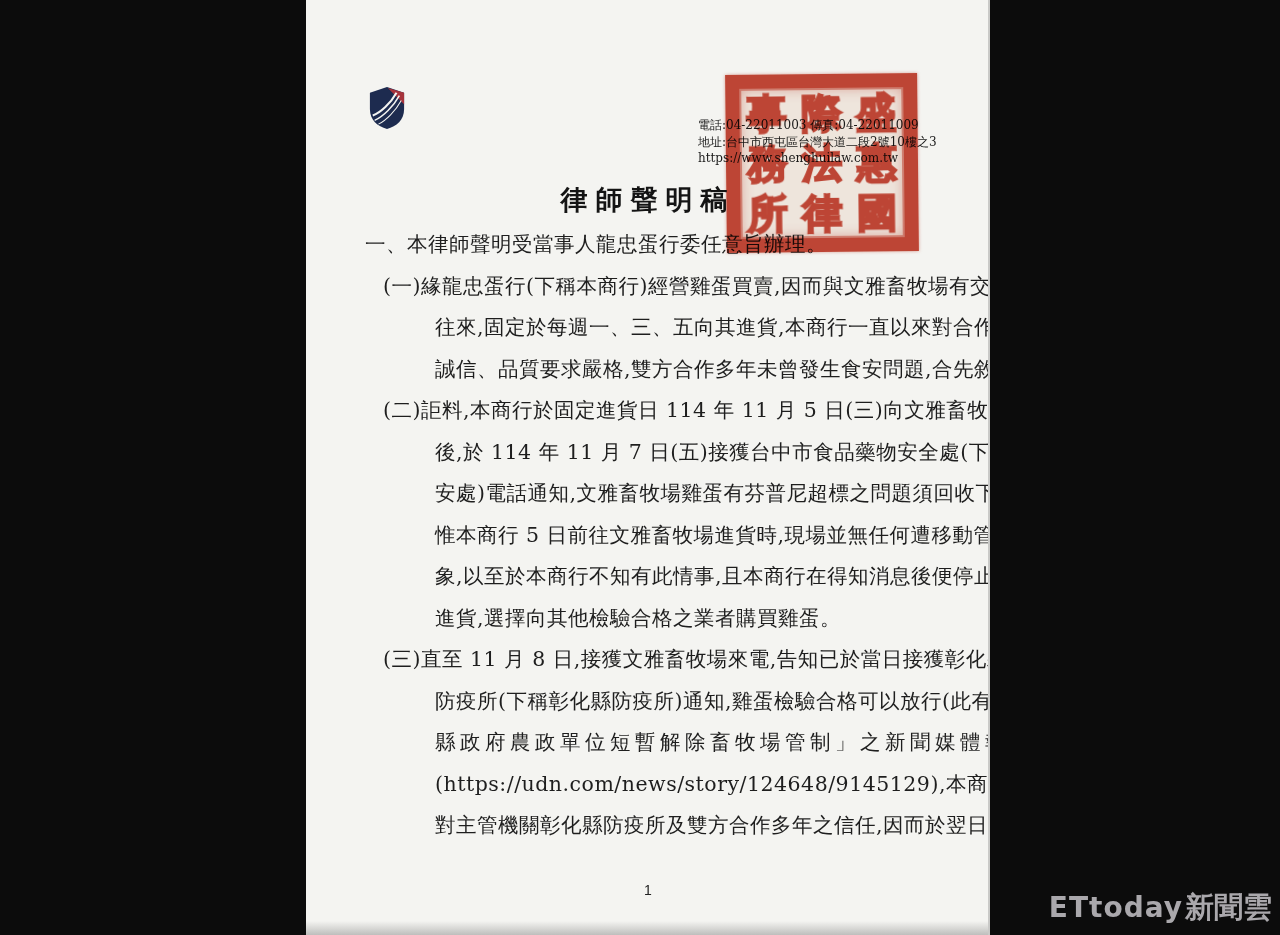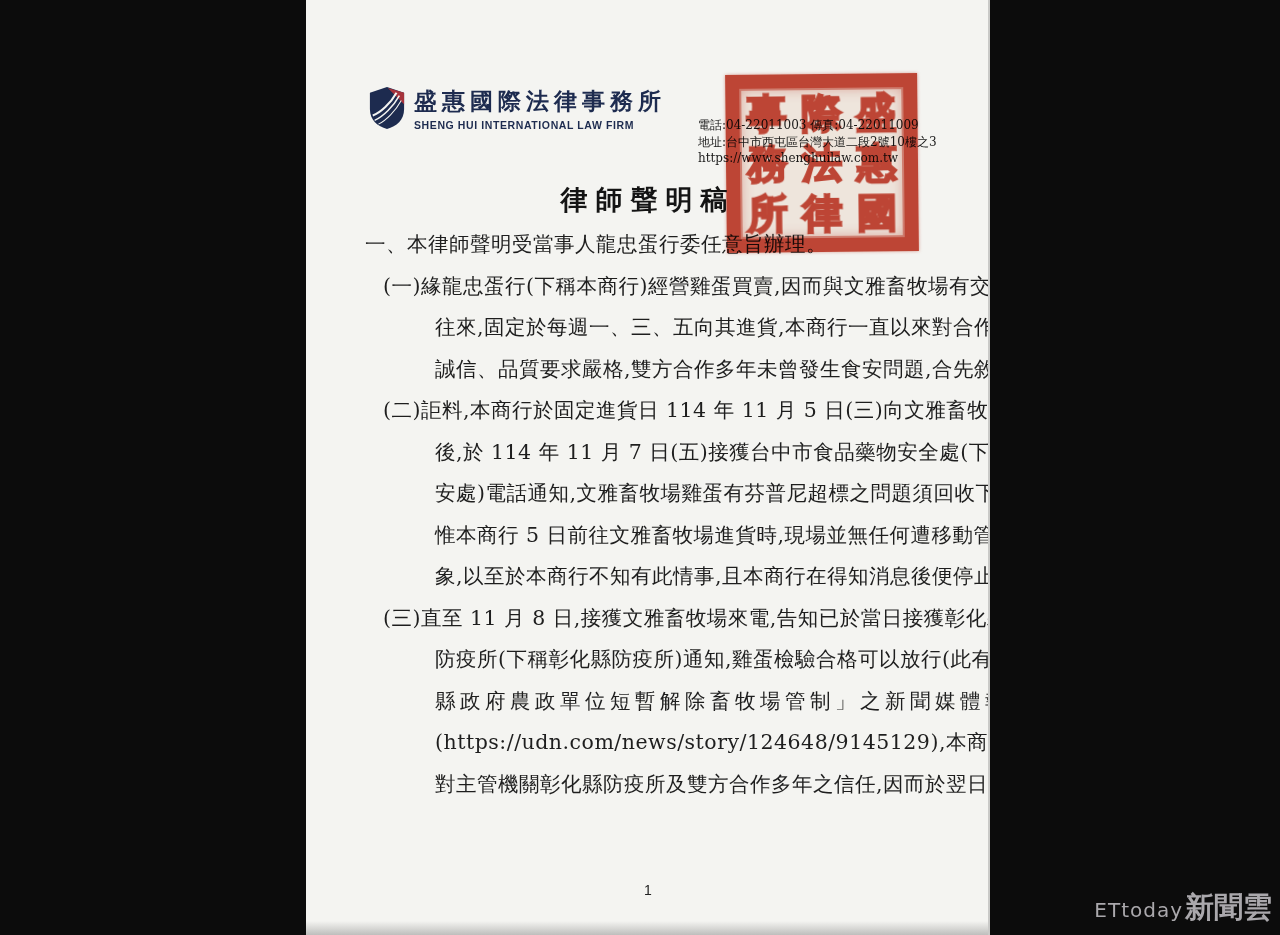--- a/index.html
+++ b/index.html
@@ -148,22 +148,22 @@
   .watermark {
     position: absolute;
     right: 8px; bottom: 7px;
     display: flex;
     align-items: baseline;
     gap: 2px;
     color: #aaa8ac;
     font-family: "DejaVu Sans", "Liberation Sans", sans-serif;
   }
   .watermark .brand {
-    font-size: 20px;
-    font-weight: normal;
+    font-size: 28px;
+    font-weight: bold;
     letter-spacing: 1px;
     margin-top: 44px;
   }
   .watermark .suffix {
     font-size: 29px;
     font-weight: bold;
   }
 </style>
 </head>
 <body>
@@ -174,24 +174,20 @@
 <div class="page">
 
   <div class="logo-row">
     <svg class="logo-mark" viewBox="0 0 40 46" xmlns="http://www.w3.org/2000/svg">
       <path d="M20 1 L38 7 V24 C38 36 30 42 20 45 C10 42 2 36 2 24 V7 Z" fill="#1d2b4f"></path>
       <path d="M21 2 L38 7 V19 L24 5 Z" fill="#a6333c"></path>
       <path d="M5 31 C13 28 24 18 30 7" stroke="#f4f4f1" stroke-width="2.2" fill="none"></path>
       <path d="M7 36 C16 32 27 21 33 10" stroke="#f4f4f1" stroke-width="1.6" fill="none"></path>
       <path d="M11 40 C19 36 29 26 35 15" stroke="#f4f4f1" stroke-width="1.1" fill="none"></path>
     </svg>
-    <div class="firm-names">
-      <div class="firm-zh">盛惠國際法律事務所</div>
-      <div class="firm-en">SHENG HUI INTERNATIONAL LAW FIRM</div>
-    </div>
   </div>
 
   <div class="contact">
     <div>電話:04-22011003 傳真:04-22011009</div>
     <div>地址:台中市西屯區台灣大道二段2號10樓之3</div>
     <div>https://www.shenghuilaw.com.tw</div>
   </div>
 
   <div class="seal" id="seal">
       <div class="seal-col">
@@ -216,20 +212,21 @@
   <div class="body-lines" id="bodyLines">
       <div class="line i0">一、本律師聲明受當事人龍忠蛋行委任意旨辦理。</div>
       <div class="line i1">(一)緣龍忠蛋行(下稱本商行)經營雞蛋買賣,因而與文雅畜牧場有交易</div>
       <div class="line i2">往來,固定於每週一、三、五向其進貨,本商行一直以來對合作廠商</div>
       <div class="line i2">誠信、品質要求嚴格,雙方合作多年未曾發生食安問題,合先敘明。</div>
       <div class="line i1">(二)詎料,本商行於固定進貨日 114 年 11 月 5 日(三)向文雅畜牧場進貨</div>
       <div class="line i2">後,於 114 年 11 月 7 日(五)接獲台中市食品藥物安全處(下稱台中食</div>
       <div class="line i2">安處)電話通知,文雅畜牧場雞蛋有芬普尼超標之問題須回收下架等語,</div>
       <div class="line i2">惟本商行 5 日前往文雅畜牧場進貨時,現場並無任何遭移動管制之跡</div>
       <div class="line i2">象,以至於本商行不知有此情事,且本商行在得知消息後便停止向其</div>
+      <div class="line i2">進貨,選擇向其他檢驗合格之業者購買雞蛋。</div>
       <div class="line i1">(三)直至 11 月 8 日,接獲文雅畜牧場來電,告知已於當日接獲彰化縣動物</div>
       <div class="line i2">防疫所(下稱彰化縣防疫所)通知,雞蛋檢驗合格可以放行(此有「彰化</div>
       <div class="line i2 tracking">縣政府農政單位短暫解除畜牧場管制」之新聞媒體報導可憑</div>
       <div class="line i2">(https://udn.com/news/story/124648/9145129),本商行基於</div>
       <div class="line i2">對主管機關彰化縣防疫所及雙方合作多年之信任,因而於翌日(9 日)</div>
     </div>
 
   <div class="page-num">1</div>
 </div>
 

